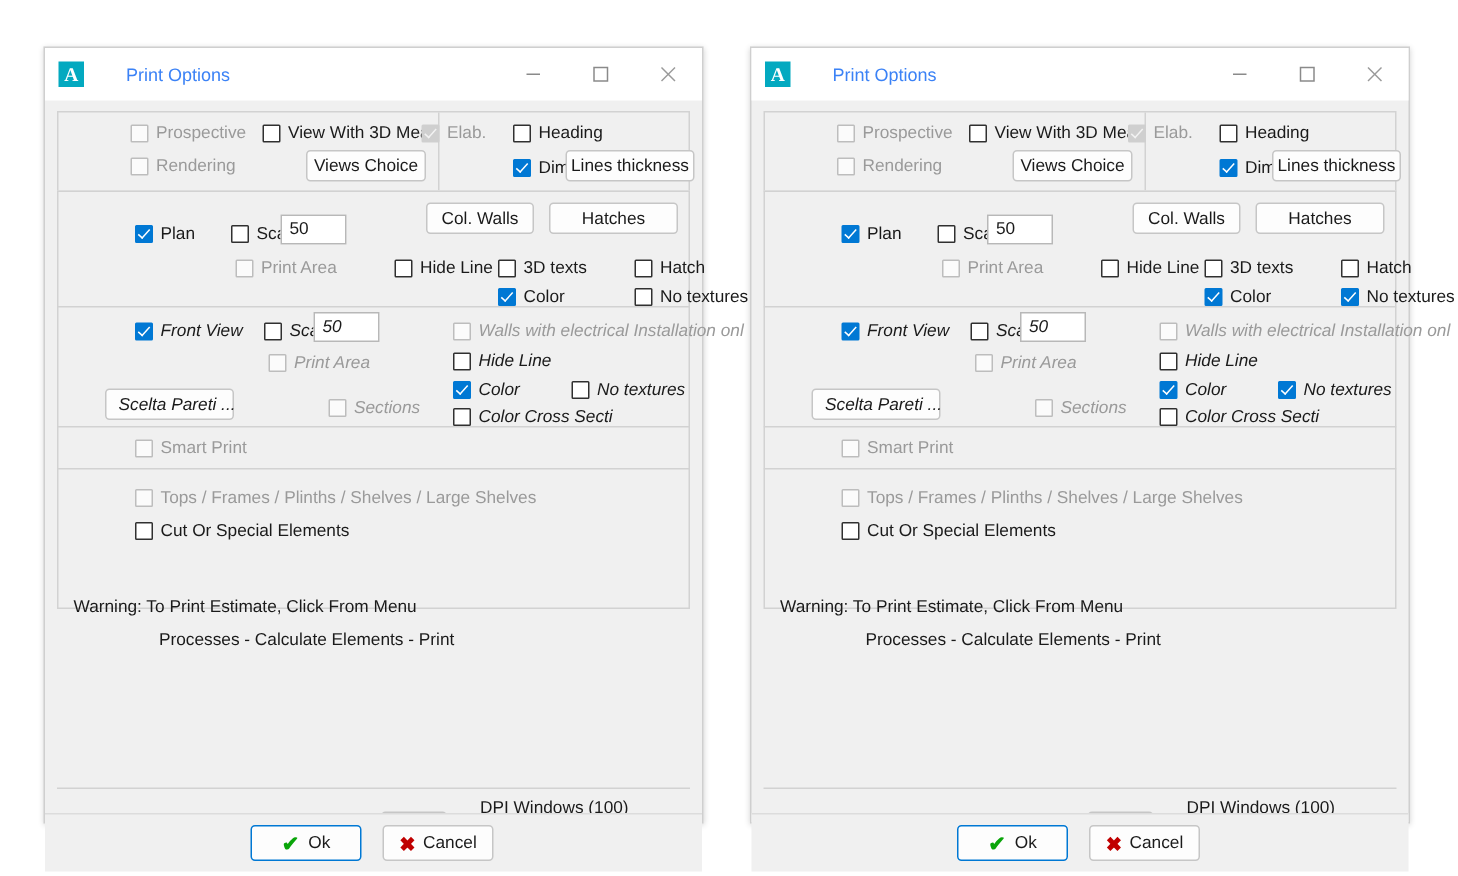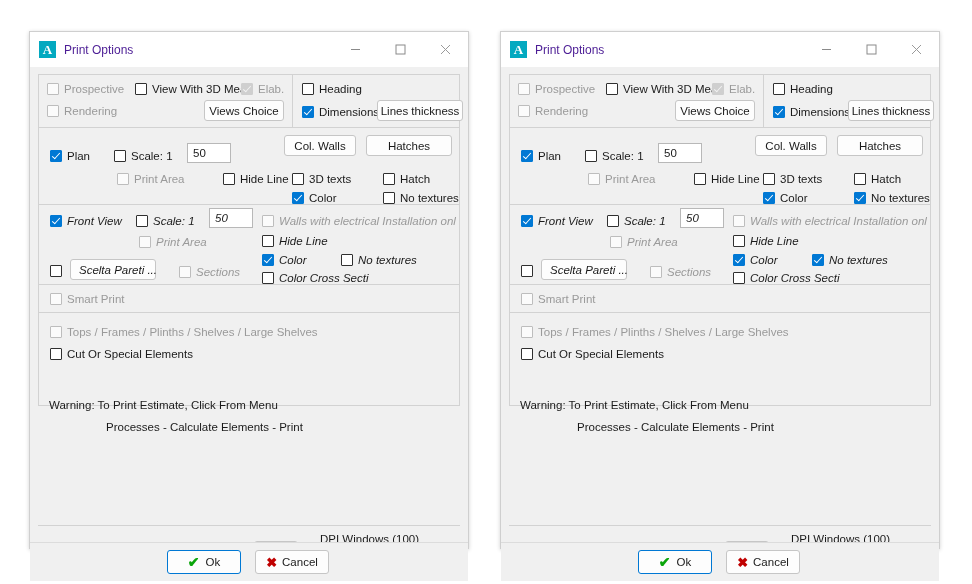--- a/index.html
+++ b/index.html
@@ -38,23 +38,23 @@
     margin-left:9px;
     background:#03a9c0;
     color:#ffffff;
     font-size:13px;
     font-weight:bold;
     font-family:"Liberation Serif", serif;
     display:flex;align-items:center;justify-content:center;
     line-height:1;
   }
   .title-text{
-    margin-left:8px;
+    margin-left:28px;
     font-size:12px;
-    color:#4c1d95;
+    color:#3b82f6;
   }
   .win-btns{position:absolute;right:0;top:0;height:35px;display:flex;}
   .win-btn{
     width:45px;height:35px;
     display:flex;align-items:center;justify-content:center;
     color:#8a8a8a;
   }
   .win-btn svg{display:block;}
 
   
@@ -79,20 +79,21 @@
   .grp-smart{height:29px;position:relative;margin-top:-1px;}
   .grp-tops{height:94px;position:relative;margin-top:-1px;}
 
   
   .cb{
     display:inline-flex;
     align-items:center;
     position:absolute;
     white-space:nowrap;
     line-height:12px;
+    margin-left:40px;
   }
   .cb .box{
     width:12px;height:12px;
     border:1px solid #ololo;
     border:1px solid #303030;
     background:#ffffff;
     box-sizing:border-box;
     border-radius:1px;
     flex:0 0 auto;
     margin-right:5px;

